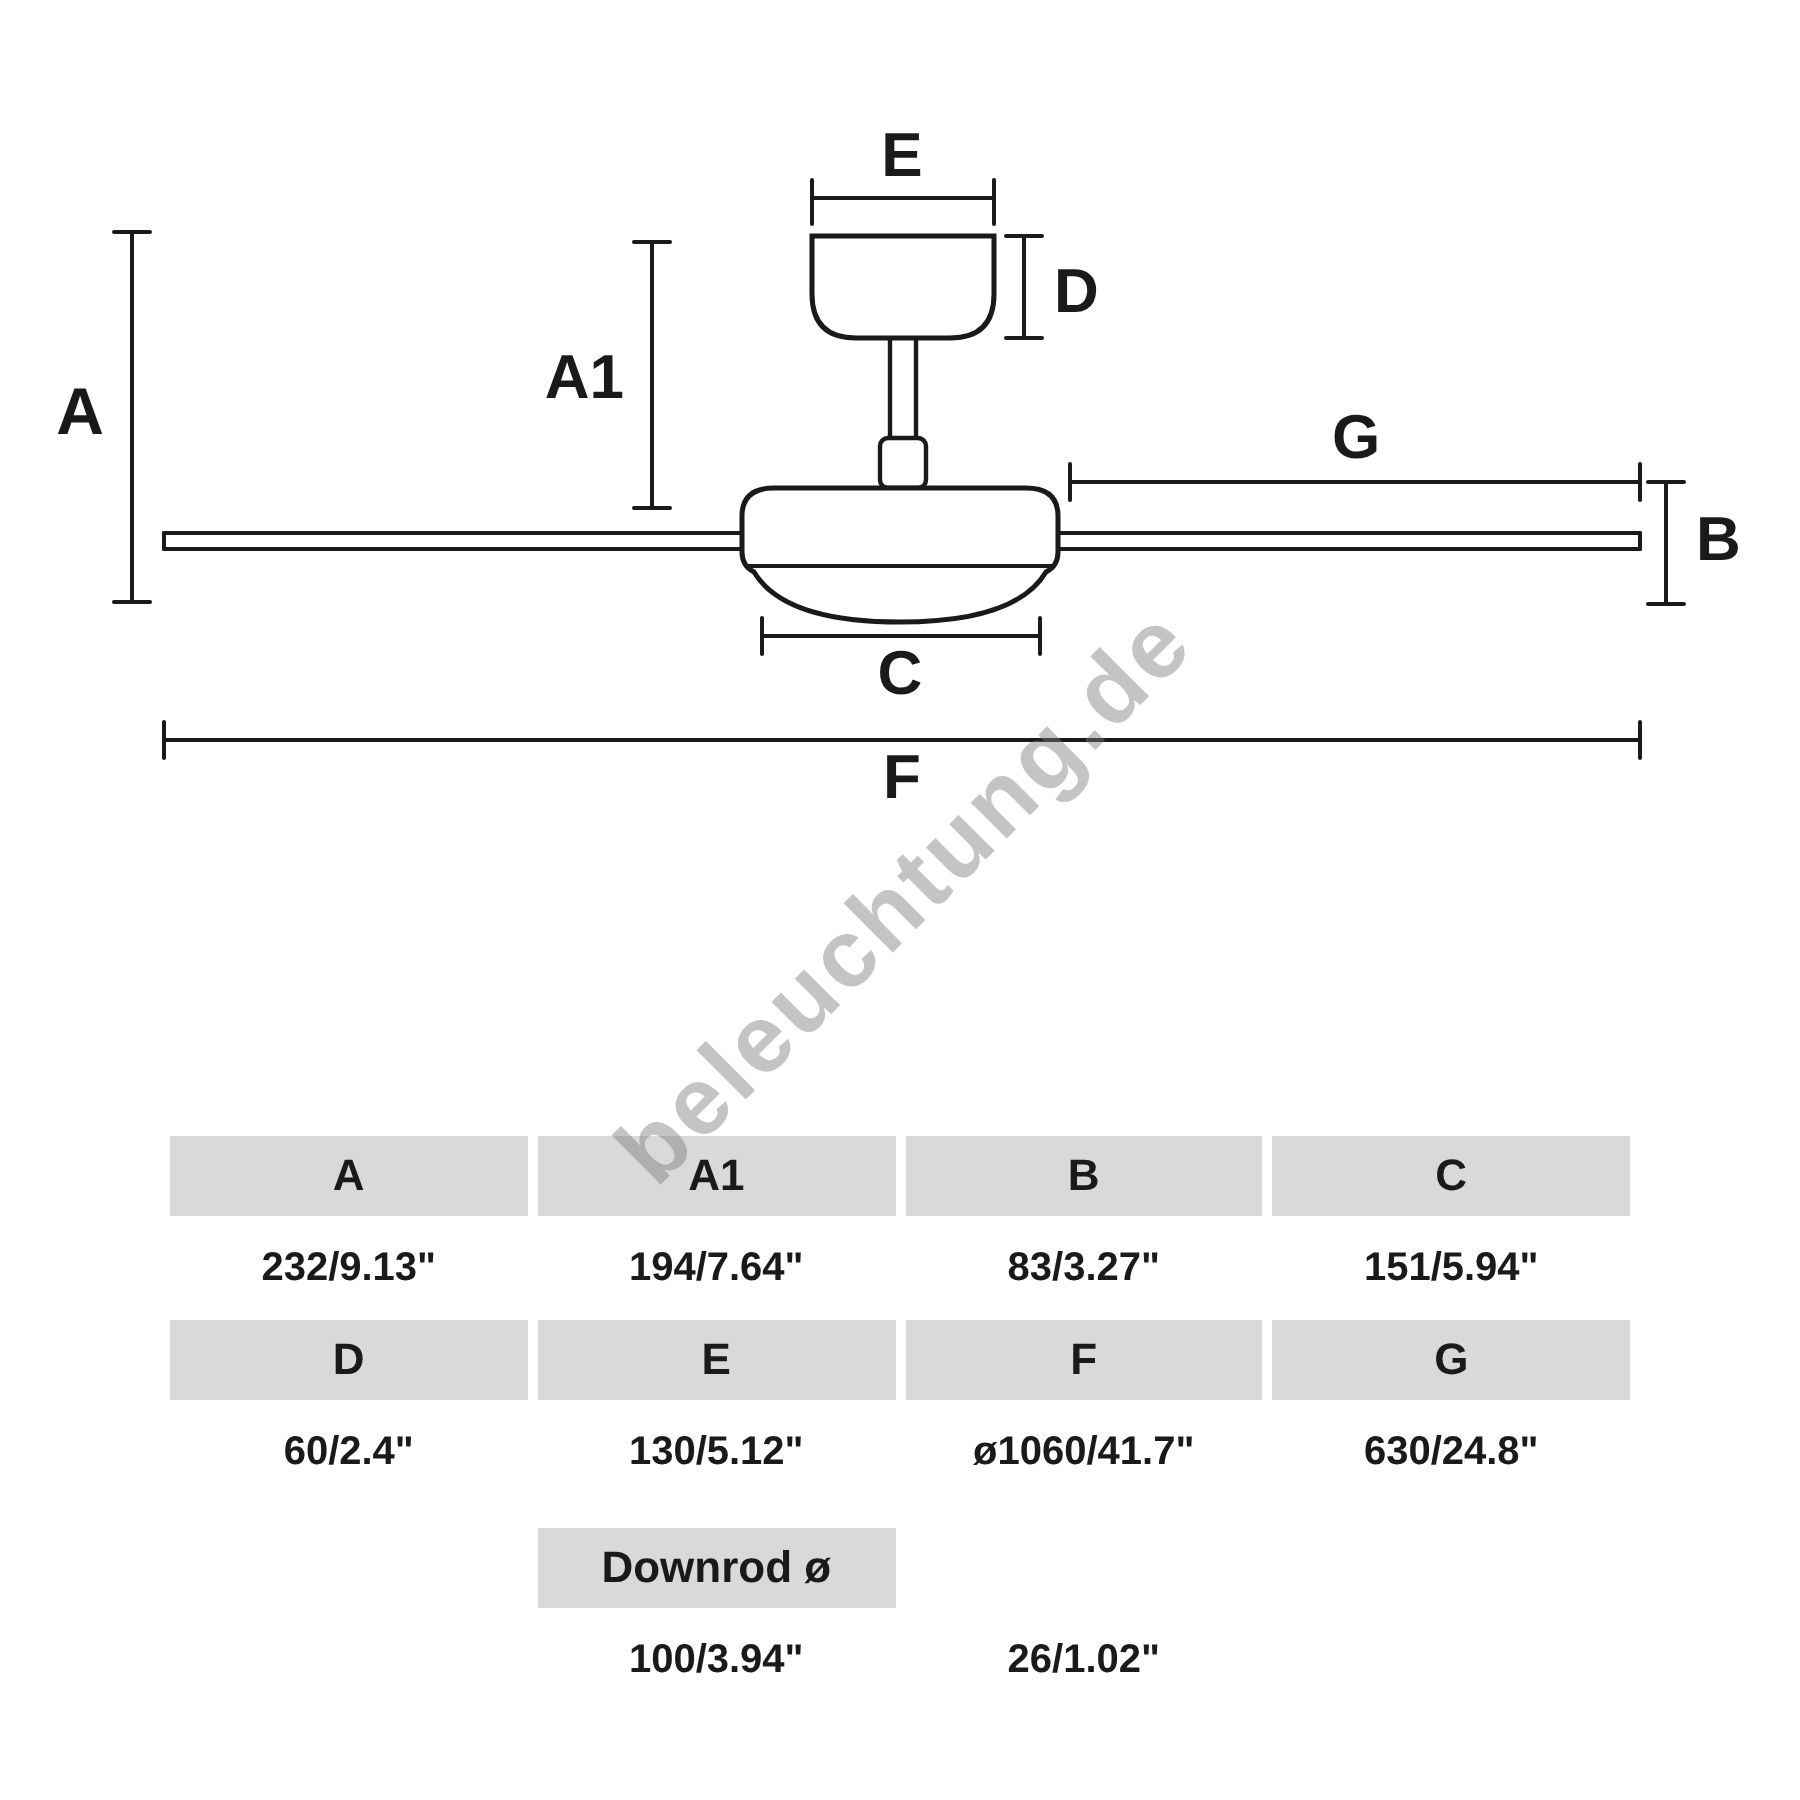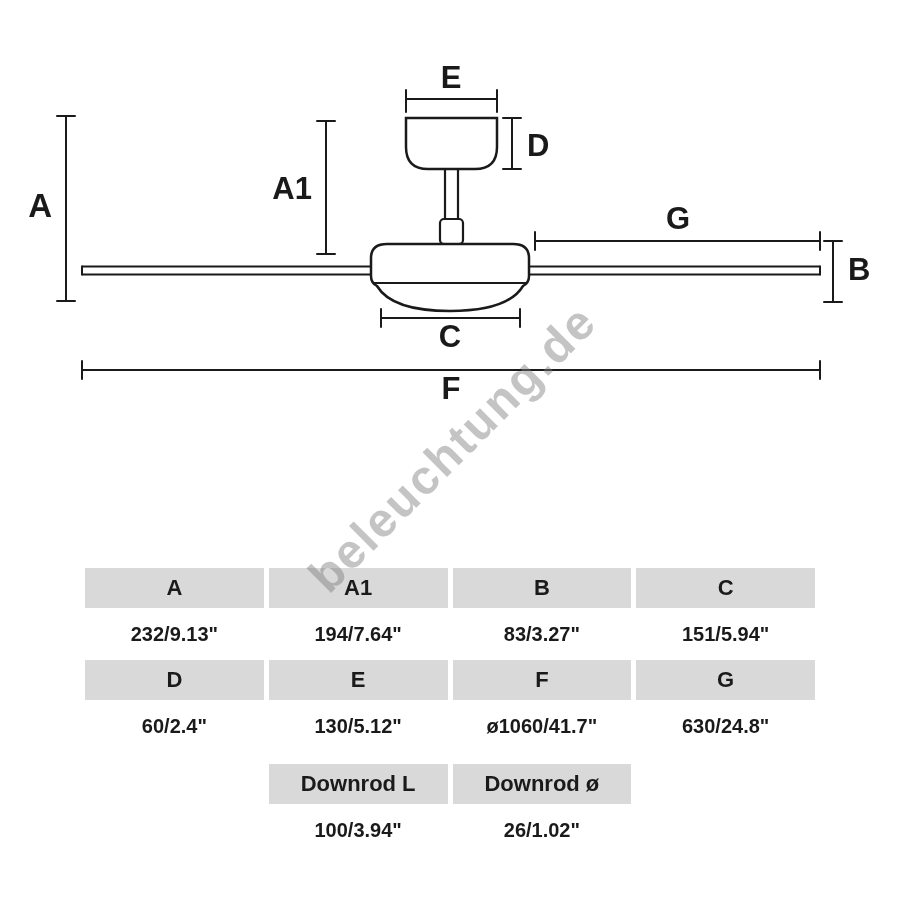--- a/index.html
+++ b/index.html
@@ -145,21 +145,20 @@
 
     <div class="t-row values">
       <div class="cell v">60/2.4"</div>
       <div class="cell v">130/5.12"</div>
       <div class="cell v">ø1060/41.7"</div>
       <div class="cell v">630/24.8"</div>
     </div>
 
     <div class="t-row header gap-above">
       <div class="cell empty"></div>
-      <div class="cell h">Downrod L</div>
       <div class="cell h">Downrod ø</div>
       <div class="cell empty"></div>
     </div>
 
     <div class="t-row values">
       <div class="cell empty"></div>
       <div class="cell v">100/3.94"</div>
       <div class="cell v">26/1.02"</div>
       <div class="cell empty"></div>
     </div>

